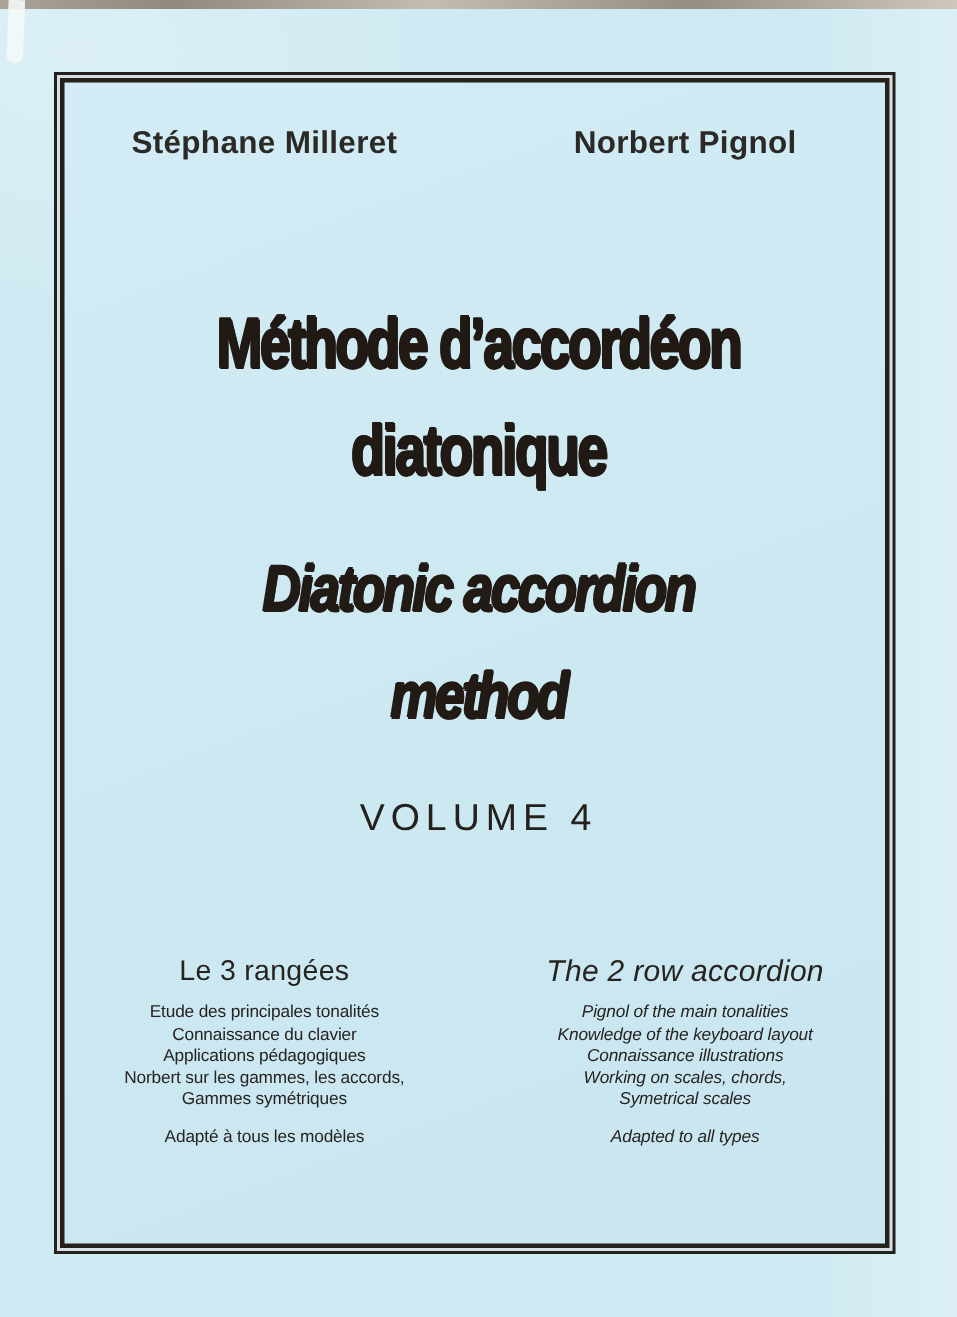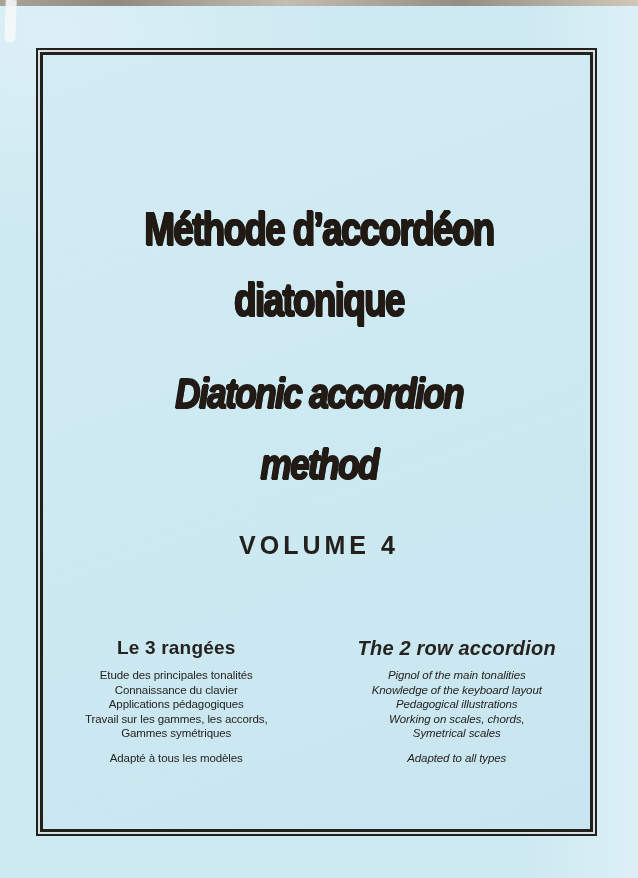--- a/index.html
+++ b/index.html
@@ -64,30 +64,30 @@
     text-align: center; font-style: italic;
     font-size: 43px; font-weight: bold; line-height: 71px;
     letter-spacing: -2px; color: #221b15;
     transform: scaleX(0.82);
     text-shadow: 1px 0 0 #221b15, -1px 0 0 #221b15, 0 1px 0 #221b15,
                  0 -1px 0 #221b15, 1px 1px 0 #221b15;
   }
   .volume {
     position: absolute; top: 533px; left: 0; width: 638px;
     text-align: center;
-    font-size: 25px; font-weight: bold; line-height: 24px;
+    font-size: 25px; font-weight: normal; line-height: 24px;
     letter-spacing: 4px; color: #24211d;
   }
   .columns {
     position: absolute; top: 638px; left: 36px; width: 561px;
     display: flex;
   }
   .col { flex: 1; text-align: center; color: #262320; }
   .col-header {
-    font-size: 19px; font-weight: bold; line-height: 20px;
+    font-size: 19px; font-weight: normal; line-height: 20px;
     margin-bottom: 10px; letter-spacing: 0.2px; text-align: center;
   }
   .col-line, .col-footer-line {
     font-size: 11.5px; font-weight: normal; line-height: 14.5px;
     letter-spacing: -0.1px;
   }
   .col-footer { margin-top: 10px; }
   .col-en { font-style: italic; }
   .col-en .col-header { font-size: 20px; }
 </style>
@@ -96,20 +96,24 @@
 
 <div class="page">
 
   <div class="scan-strip"></div>
   <div class="scan-white"></div>
 
   <div class="frame">
     <div class="frame-inner"></div>
   </div>
 
+  <div class="authors">
+    <div class="author">Stéphane Milleret</div>
+    <div class="author">Norbert Pignol</div>
+  </div>
 
   <div class="title-fr">
     <div>Méthode d’accordéon</div>
     <div>diatonique</div>
   </div>
 
   <div class="title-en">
     <div>Diatonic accordion</div>
     <div>method</div>
   </div>
@@ -117,34 +121,34 @@
   <div class="volume">VOLUME 4</div>
 
   <div class="columns">
 
     <div class="col col-fr">
       <div class="col-header">Le 3 rangées</div>
       <div class="col-lines">
         <div class="col-line">Etude des principales tonalités</div>
         <div class="col-line">Connaissance du clavier</div>
         <div class="col-line">Applications pédagogiques</div>
-        <div class="col-line">Travail sur les gammes, les accords,</div>
+        <div class="col-line">Norbert sur les gammes, les accords,</div>
         <div class="col-line">Gammes symétriques</div>
       </div>
       <div class="col-footer">
         <div class="col-footer-line">Adapté à tous les modèles</div>
       </div>
     </div>
 
     <div class="col col-en">
       <div class="col-header">The 2 row accordion</div>
       <div class="col-lines">
         <div class="col-line">Pignol of the main tonalities</div>
         <div class="col-line">Knowledge of the keyboard layout</div>
-        <div class="col-line">Pedagogical illustrations</div>
+        <div class="col-line">Connaissance illustrations</div>
         <div class="col-line">Working on scales, chords,</div>
         <div class="col-line">Symetrical scales</div>
       </div>
       <div class="col-footer">
         <div class="col-footer-line">Adapted to all types</div>
       </div>
     </div>
 
   </div>
 

